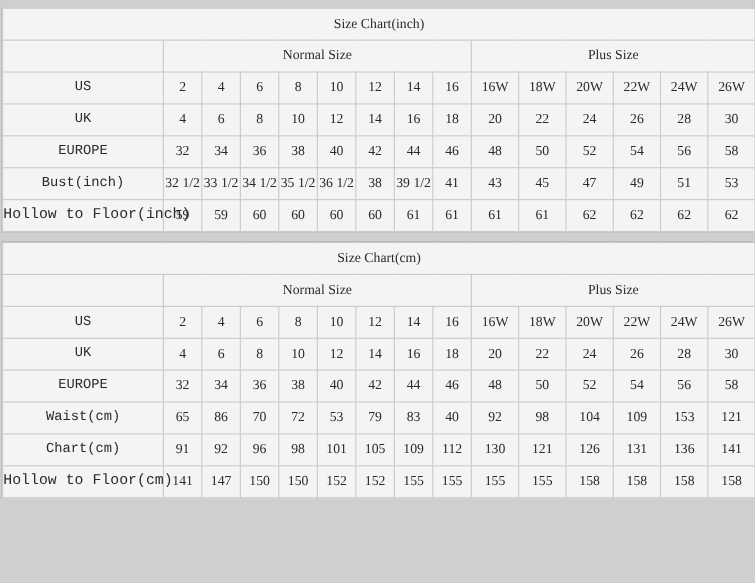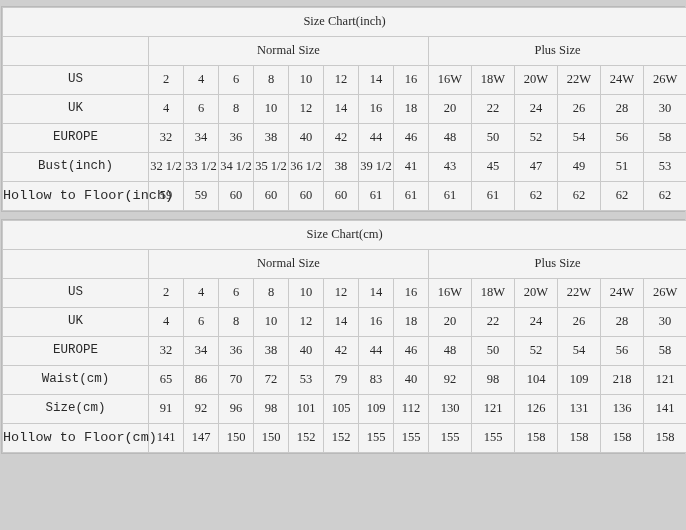--- a/index.html
+++ b/index.html
@@ -277,26 +277,26 @@
           <td class="data">70</td>
           <td class="data">72</td>
           <td class="data">53</td>
           <td class="data">79</td>
           <td class="data">83</td>
           <td class="data">40</td>
           <td class="data">92</td>
           <td class="data">98</td>
           <td class="data">104</td>
           <td class="data">109</td>
-          <td class="data">218</td>
+          <td class="data">153</td>
           <td class="data">121</td>
         </tr>
 
         <tr>
-          <td class="rowlabel">Size(cm)</td>
+          <td class="rowlabel">Chart(cm)</td>
           <td class="data">91</td>
           <td class="data">92</td>
           <td class="data">96</td>
           <td class="data">98</td>
           <td class="data">101</td>
           <td class="data">105</td>
           <td class="data">109</td>
           <td class="data">112</td>
           <td class="data">130</td>
           <td class="data">121</td>

